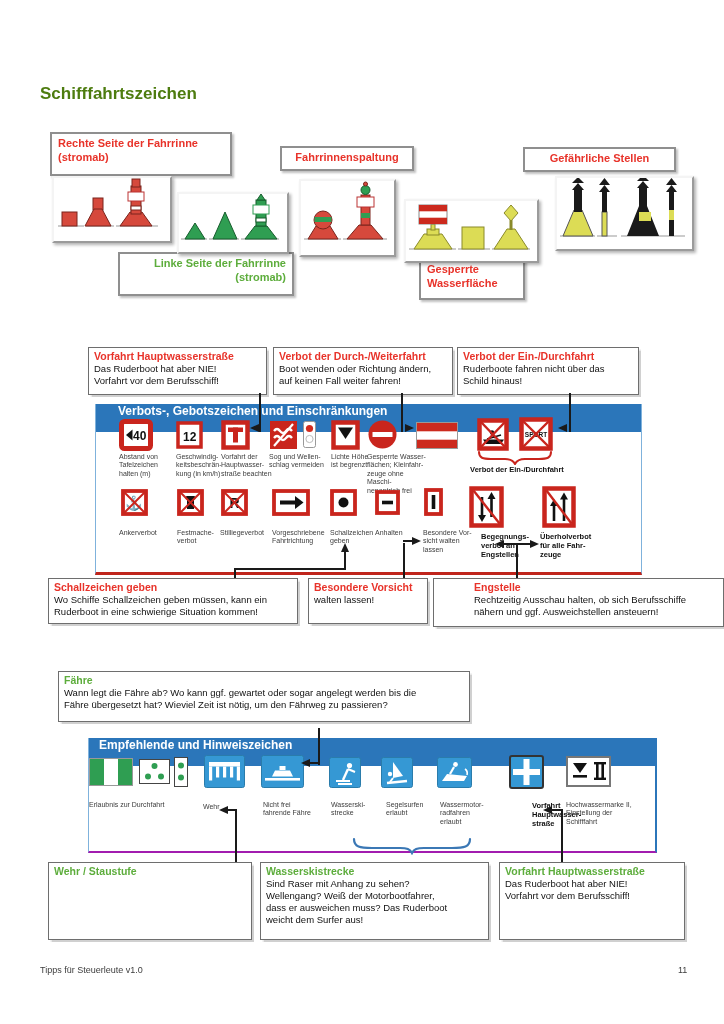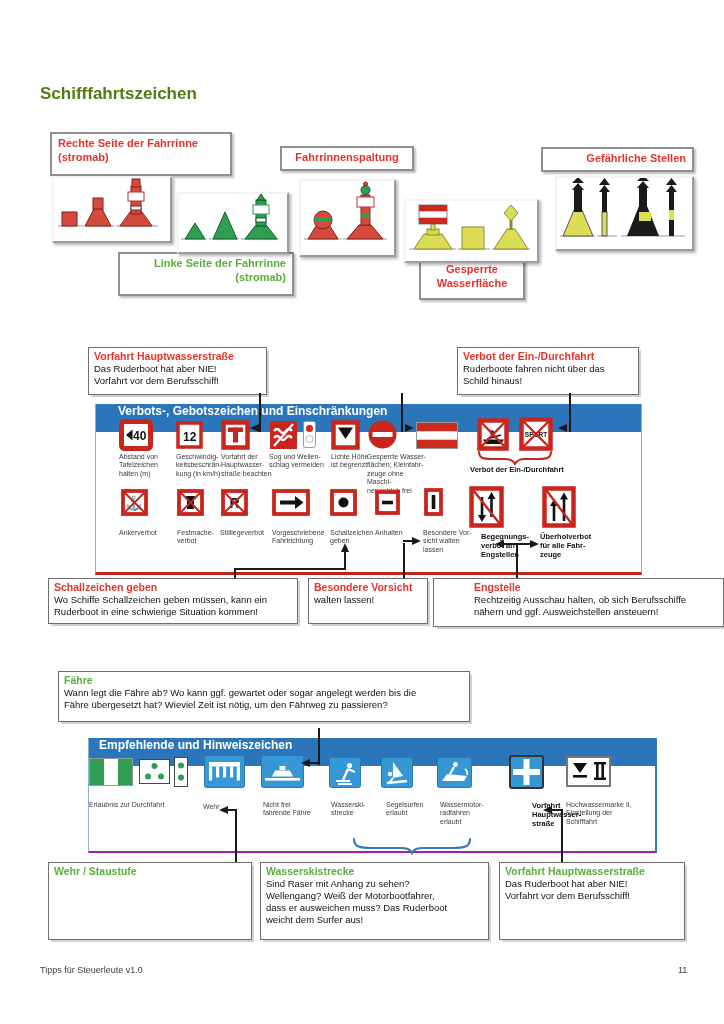--- a/index.html
+++ b/index.html
@@ -37,22 +37,22 @@
 
 <div id="page">
 
   <div class="page-title">Schifffahrtszeichen</div>
 
   <div class="lbox red" style="left:50px;top:132px;width:166px;height:36px;">Rechte Seite der Fahrrinne
 (stromab)</div>
   <div class="lbox red" style="left:280px;top:146px;width:118px;height:17px;text-align:center;">Fahrrinnenspaltung</div>
   <div class="lbox green" style="left:118px;top:252px;width:160px;height:36px;text-align:right;">Linke Seite der Fahrrinne
 (stromab)</div>
-  <div class="lbox red" style="left:541px;top:147px;width:137px;height:17px;text-align:right;">Gefährliche Stellen</div>
-  <div class="lbox red" style="left:419px;top:258px;width:90px;height:34px;text-align:center;">Gesperrte
+  <div class="lbox red" style="left:523px;top:147px;width:137px;height:17px;text-align:center;">Gefährliche Stellen</div>
+  <div class="lbox red" style="left:419px;top:258px;width:90px;height:34px;">Gesperrte
 Wasserfläche</div>
 
   <div class="buoypanel" style="left:52px;top:176px;width:116px;height:63px;">
     <svg width="112" height="59" viewBox="0 0 112 59">
       <line x1="4" y1="48" x2="30" y2="48" stroke="#999"></line>
         <line x1="32" y1="48" x2="60" y2="48" stroke="#999"></line>
         <line x1="62" y1="48" x2="104" y2="48" stroke="#999"></line>
       <rect x="8" y="34" width="15" height="14" fill="#d6493c" stroke="#7a241c"></rect>
       <rect x="39" y="20" width="10" height="12" fill="#d6493c" stroke="#7a241c"></rect>
       <polygon points="31,48 57,48 48,31 40,31" fill="#d6493c" stroke="#7a241c"></polygon>
@@ -133,20 +133,25 @@
       <polygon points="109,14 120,14 114.5,7" fill="#1a1a1a"></polygon>
         <polygon points="109,7 120,7 114.5,0" fill="#1a1a1a"></polygon>
     </svg>
   </div>
 
   <div class="ibox" style="left:88px;top:347px;width:167px;height:42px;">
     <div class="t red">Vorfahrt Hauptwasserstraße</div>
     <div class="b">Das Ruderboot hat aber NIE!
 Vorfahrt vor dem Berufsschiff!</div>
   </div>
+  <div class="ibox" style="left:273px;top:347px;width:168px;height:42px;">
+    <div class="t red">Verbot der Durch-/Weiterfahrt</div>
+    <div class="b">Boot wenden oder Richtung ändern,
+auf keinen Fall weiter fahren!</div>
+  </div>
   <div class="ibox" style="left:457px;top:347px;width:170px;height:42px;">
     <div class="t red">Verbot der Ein-/Durchfahrt</div>
     <div class="b">Ruderboote fahren nicht über das
 Schild hinaus!</div>
   </div>
 
   <div class="panel1">
     <div class="phead" style="padding-left:22px;">Verbots-, Gebotszeichen und Einschränkungen</div>
   </div>
 

